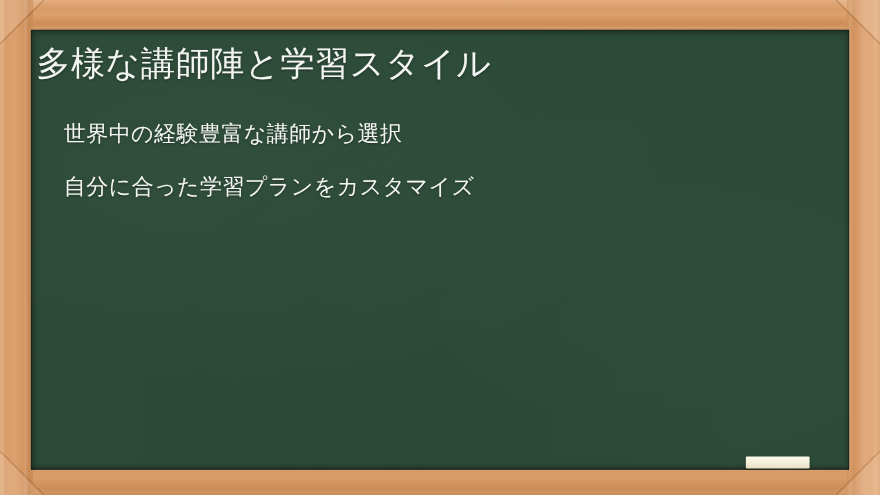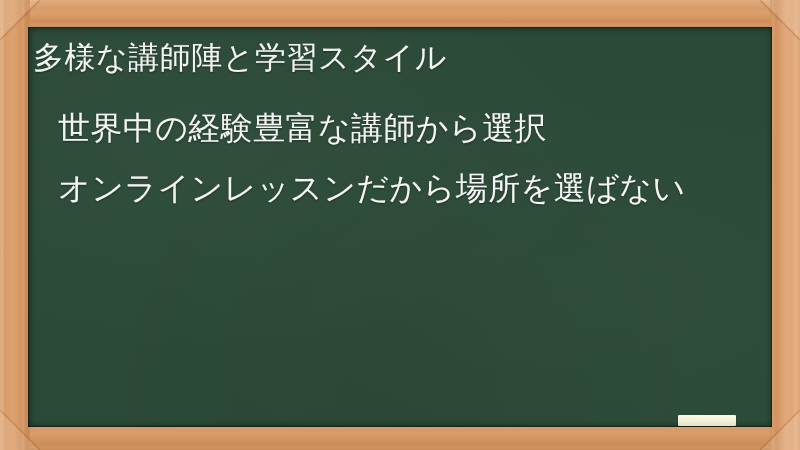--- a/index.html
+++ b/index.html
@@ -149,21 +149,21 @@
     text-shadow:0 1px 2px rgba(0,0,0,0.45), 0 0 1px rgba(255,255,255,0.25);
   }
   #bullets {
     position:absolute;
     left:30px; top:85px;
     width:700px;
     list-style:none;
   }
   #bullets li {
     color:#f3f6f2;
-    font-size:32px;
+    font-size:20px;
     font-weight:400;
     letter-spacing:0.4px;
     line-height:1.0;
     margin-bottom:28px;
     white-space:nowrap;
     text-shadow:0 1px 2px rgba(0,0,0,0.42), 0 0 1px rgba(255,255,255,0.2);
   }
 
   
   #chalk {
@@ -190,21 +190,21 @@
   <div class="miter miter-bl"></div>
   <div class="miter miter-br"></div>
 
   <div id="board">
     <div class="board-content">
 
       <h1 id="title">多様な講師陣と学習スタイル</h1>
 
       <ul id="bullets">
         <li>世界中の経験豊富な講師から選択</li>
-        <li>オンラインレッスンだから場所を選ばない</li>
+        <li>自分に合った学習プランをカスタマイズ</li>
       </ul>
 
     </div>
 
     <div id="chalk"></div>
   </div>
 
 </div>
 
 </body></html>

